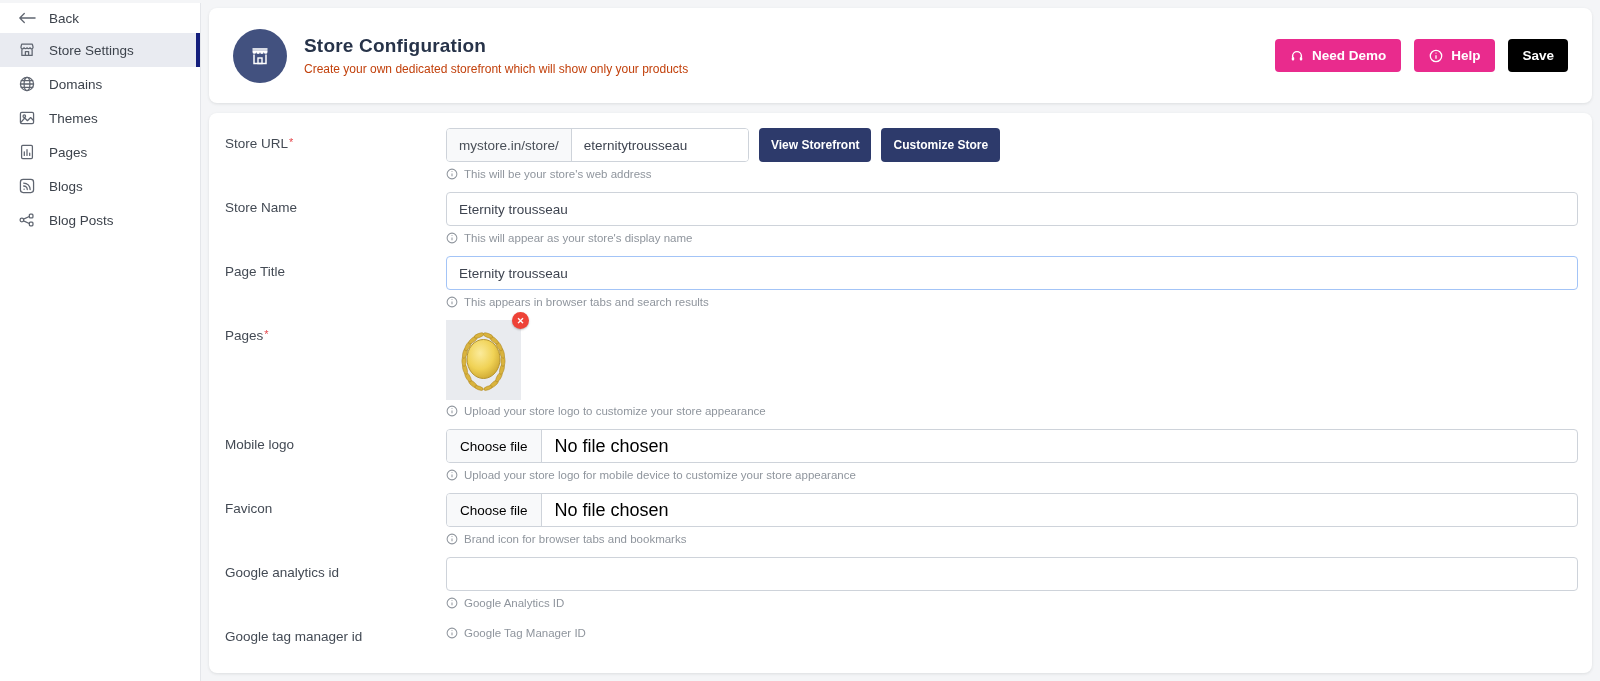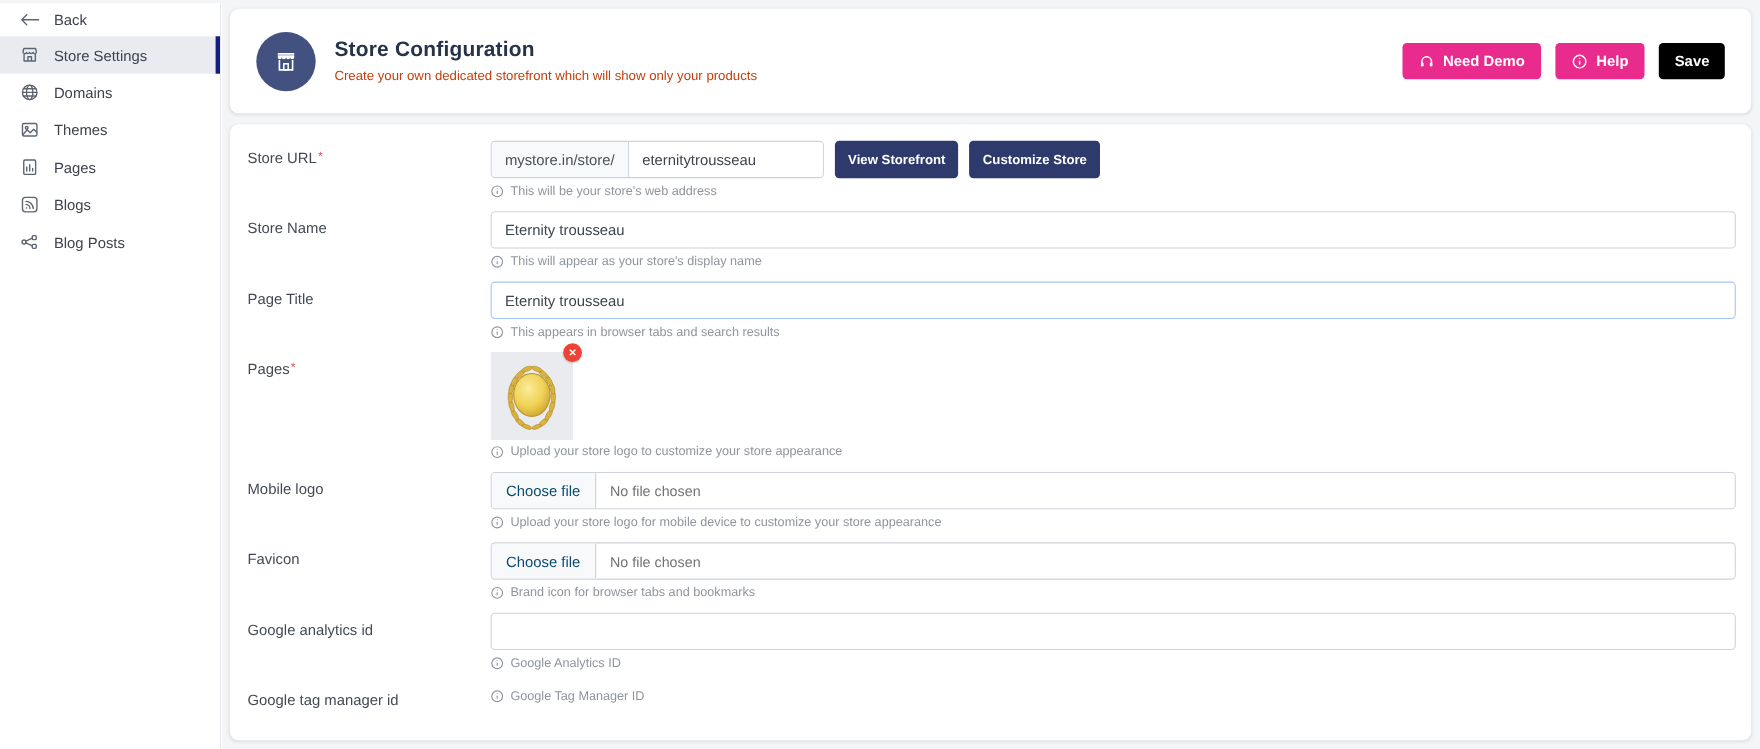--- a/index.html
+++ b/index.html
@@ -89,23 +89,23 @@
     box-shadow:0 1px 2px rgba(0,0,0,.25);
   }
 
   
   .file-input {
     display:flex; height:34px; border:1px solid #ced3da; border-radius:4px;
     overflow:hidden; background:#fff; align-items:stretch; cursor:pointer;
   }
   .file-btn {
     background:#f8f9fa; border-right:1px solid #ced3da; display:flex; align-items:center;
-    padding:0 13px; font-size:13.5px; color:#0c4a6e; white-space:nowrap;
-  }
-  .file-text { display:flex; align-items:center; padding:0 13px; font-size:13px; color:#737373; }
+    padding:0 13px; font-size:13.5px; color:#000000; white-space:nowrap;
+  }
+  .file-text { display:flex; align-items:center; padding:0 13px; font-size:18px; color:#000000; }
 </style>
 </head>
 <body>
 
 <div class="sidebar">
   <div class="side-item back">
     <span class="side-icon">
       <svg width="18" height="12" viewBox="0 0 20 12">
           <path d="M19 6H2M7 1 2 6l5 5"></path>
         </svg>

